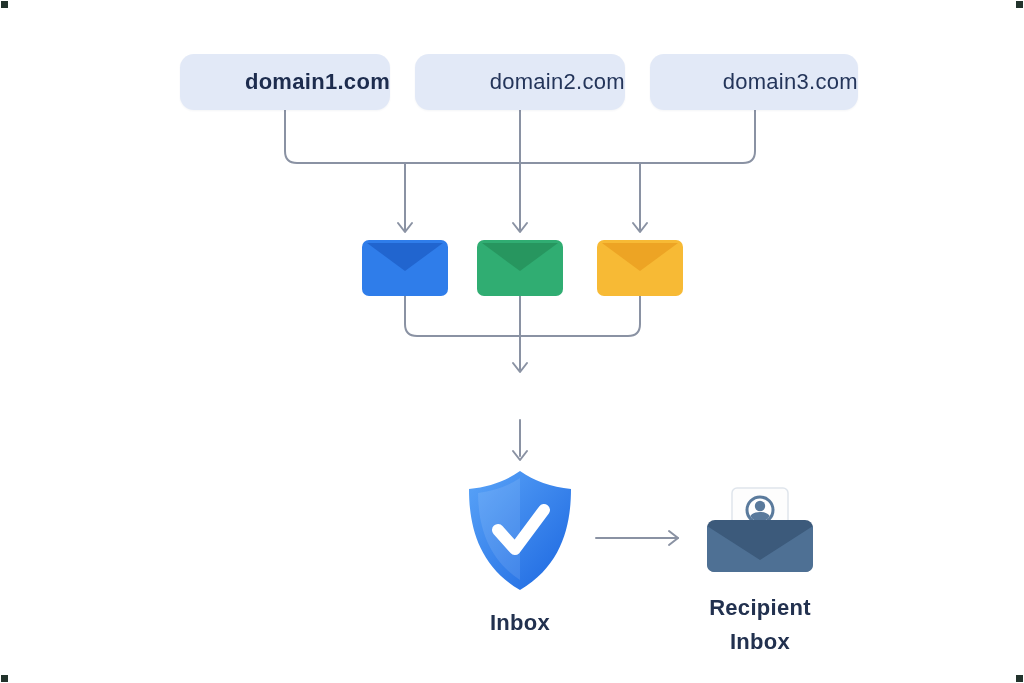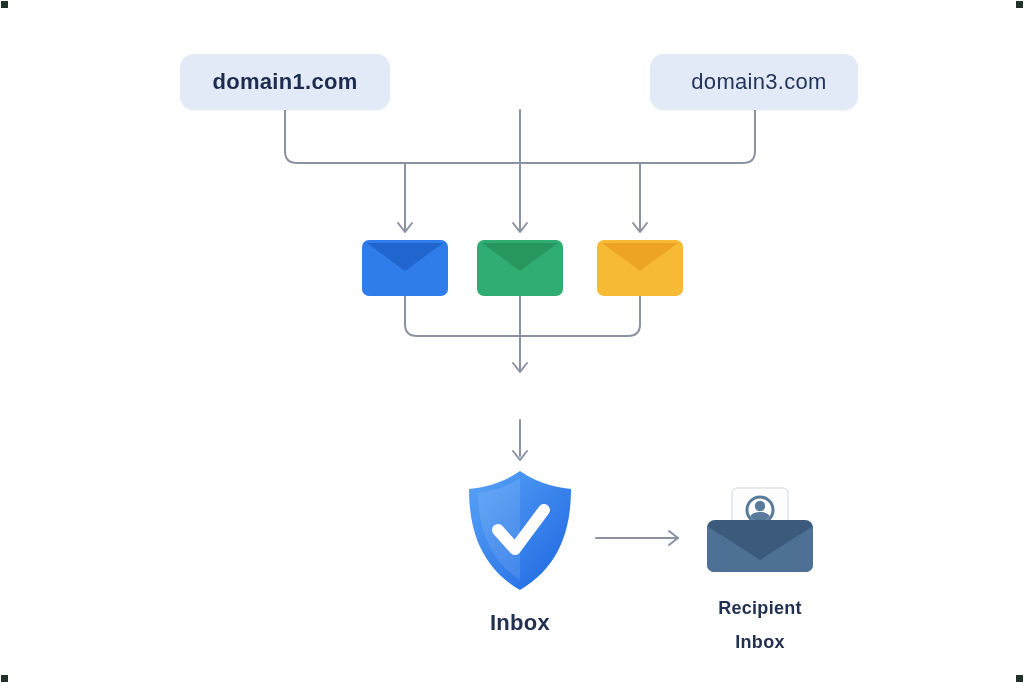--- a/index.html
+++ b/index.html
@@ -30,21 +30,21 @@
     width: 1024px; height: 683px;
   }
   .domain-box {
     position: absolute;
     top: 54px;
     height: 56px;
     border-radius: 14px;
     background: #e2e9f7;
     display: flex;
     align-items: center;
-    justify-content: center;
+    justify-content: flex-end;
     font-size: 22px;
     color: #24355a;
     letter-spacing: 0.3px;
     box-shadow: 0 1px 2px rgba(30,50,90,0.05);
   }
   .domain-1 { left: 180px; width: 210px; font-weight: 700; color: #1d2c4e; }
   .domain-2 { left: 415px; width: 210px; font-weight: 400; }
   .domain-3 { left: 650px; width: 208px; font-weight: 400; padding-left: 10px; }
   .envelope {
     position: absolute;
@@ -90,21 +90,21 @@
     left: 705px;
     width: 110px;
     height: 92px;
   }
   .recipient-label {
     position: absolute;
     top: 591px;
     left: 680px;
     width: 160px;
     text-align: center;
-    font-size: 18px;
+    font-size: 22px;
     font-weight: 600;
     color: #22314f;
     letter-spacing: 0.3px;
     line-height: 34px;
   }
 </style>
 </head>
 <body>
 
 <div class="canvas">
@@ -133,20 +133,23 @@
 
     <path d="M520,420 L520,456"></path>
     <path d="M513,451 L520,460 L527,451"></path>
 
     <path d="M596,538 L678,538"></path>
     <path d="M669,531 L678,538 L669,545"></path>
   </svg>
 
   <div class="domain-box domain-1">
     <span>domain1.com</span>
+  </div>
+  <div class="domain-box domain-2">
+    <span>domain2.com</span>
   </div>
   <div class="domain-box domain-3">
     <span>domain3.com</span>
   </div>
 
   <div class="envelope envelope-1">
     <svg viewBox="0 0 86 56" width="86" height="56">
       <rect x="0" y="0" width="86" height="56" rx="7" fill="#2f7dea"></rect>
       <path d="M5,3 L81,3 L43,31 Z" fill="#2165cf"></path>
     </svg>

